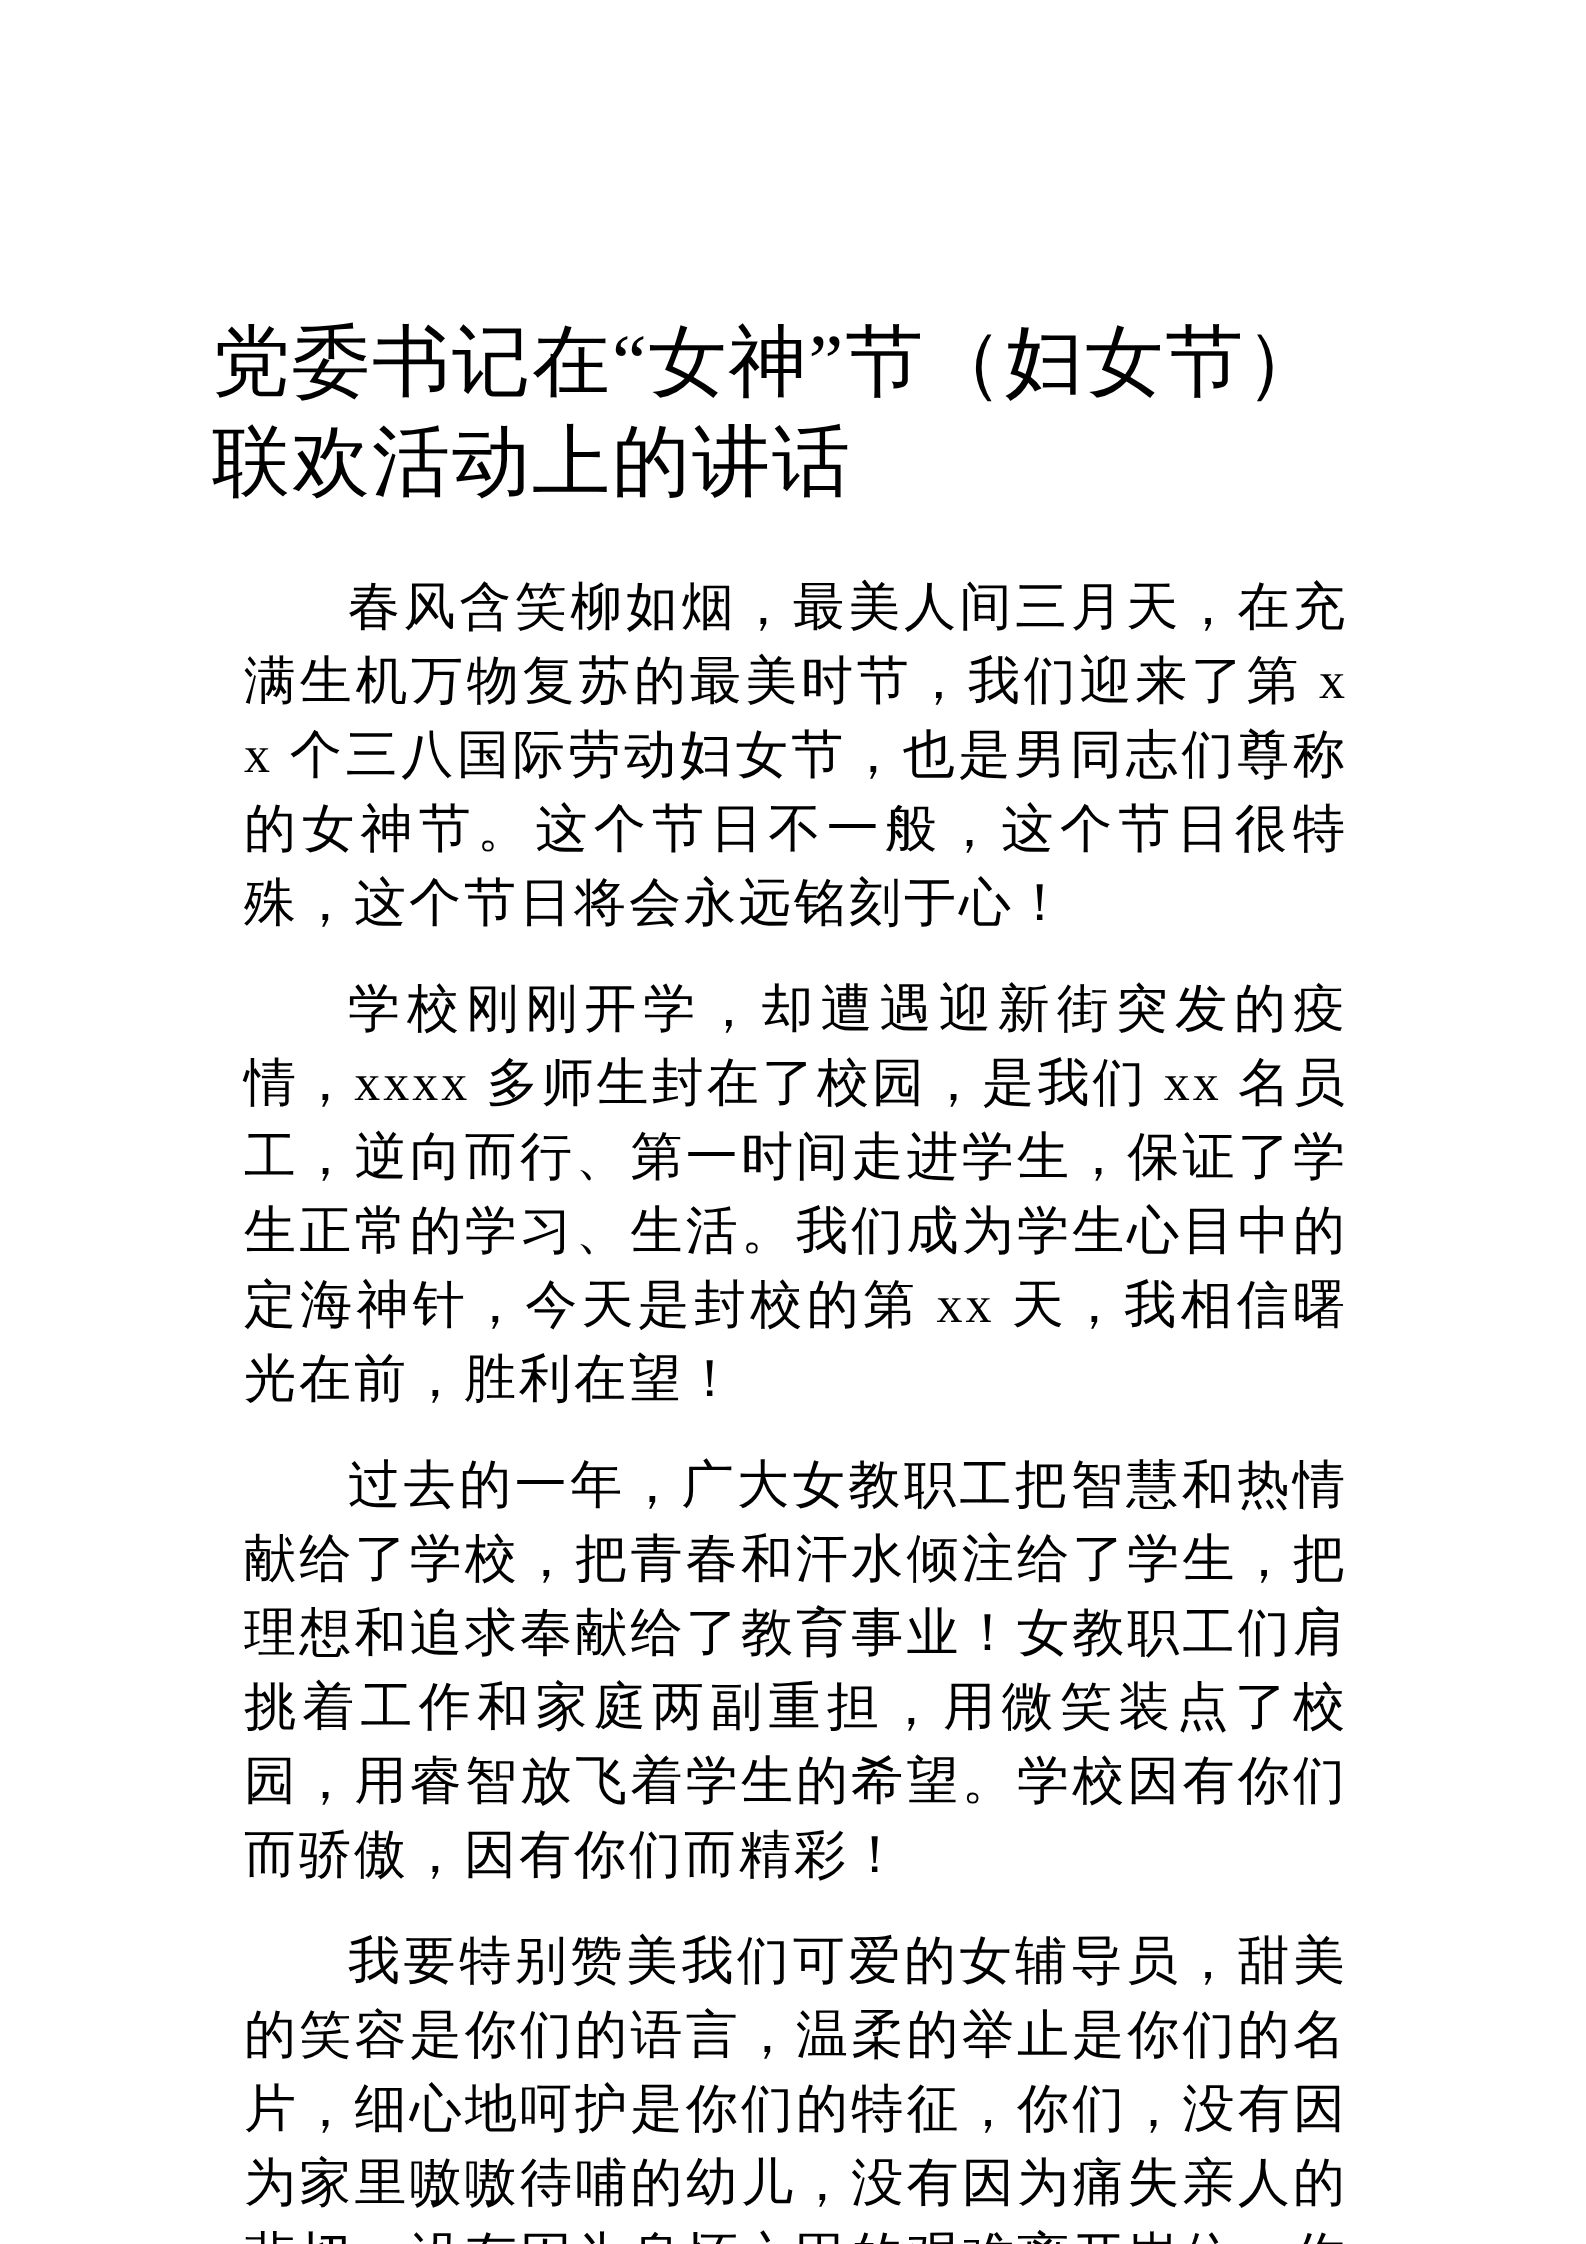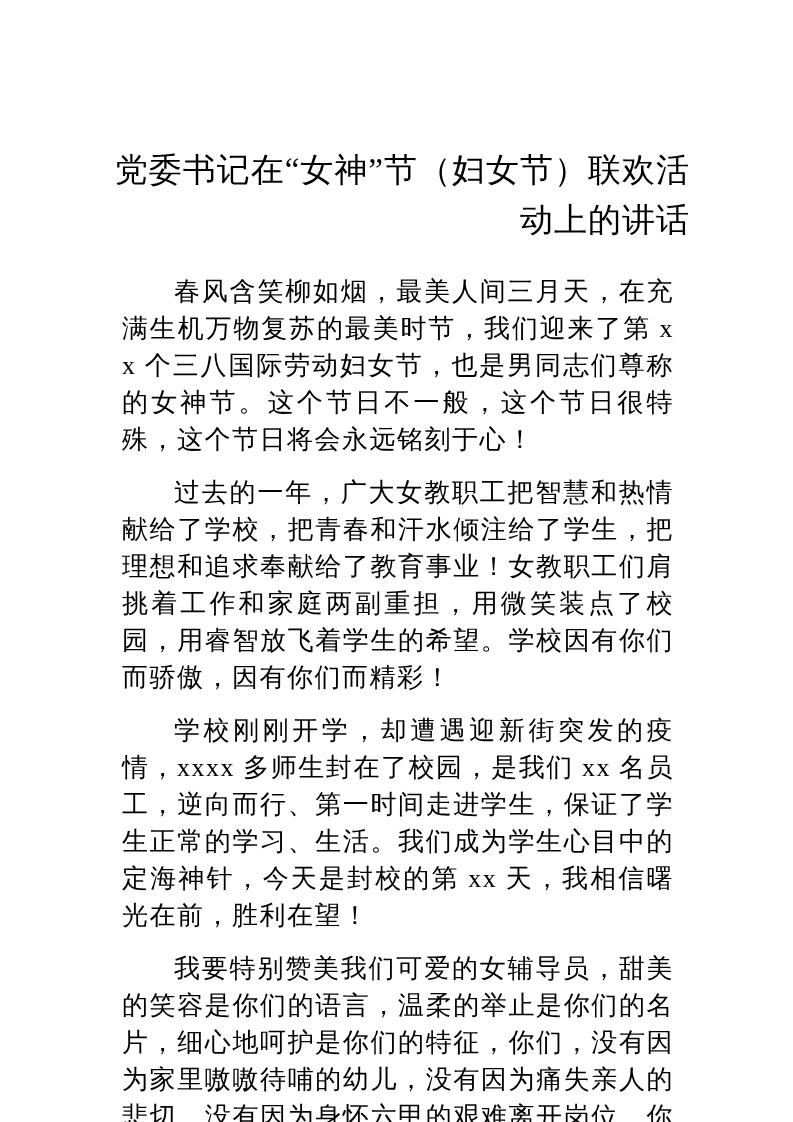--- a/index.html
+++ b/index.html
@@ -12,40 +12,40 @@
     box-sizing: border-box;
     width: 793px;
     height: 1122px;
     background: #ffffff;
     padding: 141px 103px 0 106px;
     overflow: hidden;
     font-family: "Liberation Serif", "DejaVu Serif", serif;
     color: #000000;
   }
   .doc-title {
-    margin: 4px 0 28px 0;
-    font-size: 33px;
+    margin: 16px 0 28px 0;
+    font-size: 39px;
     font-weight: 400;
     line-height: 50px;
-    text-align: right;
+    text-align: left;
     letter-spacing: 1px;
   }
   .doc-paragraph {
     margin: 16px;
     font-size: 26px;
     line-height: 37px;
     text-align: justify;
     text-justify: inter-character;
     text-indent: 2em;
     letter-spacing: 1.5px;
     word-break: break-all;
   }
 </style>
 </head>
 <body>
 
 <div class="page">
   <h1 class="doc-title">党委书记在“女神”节（妇女节）联欢活动上的讲话</h1>
   <p class="doc-paragraph">春风含笑柳如烟，最美人间三月天，在充满生机万物复苏的最美时节，我们迎来了第 xx 个三八国际劳动妇女节，也是男同志们尊称的女神节。这个节日不一般，这个节日很特殊，这个节日将会永远铭刻于心！</p>
+  <p class="doc-paragraph">学校刚刚开学，却遭遇迎新街突发的疫情，xxxx 多师生封在了校园，是我们 xx 名员工，逆向而行、第一时间走进学生，保证了学生正常的学习、生活。我们成为学生心目中的定海神针，今天是封校的第 xx 天，我相信曙光在前，胜利在望！</p>
   <p class="doc-paragraph">过去的一年，广大女教职工把智慧和热情献给了学校，把青春和汗水倾注给了学生，把理想和追求奉献给了教育事业！女教职工们肩挑着工作和家庭两副重担，用微笑装点了校园，用睿智放飞着学生的希望。学校因有你们而骄傲，因有你们而精彩！</p>
-  <p class="doc-paragraph">学校刚刚开学，却遭遇迎新街突发的疫情，xxxx 多师生封在了校园，是我们 xx 名员工，逆向而行、第一时间走进学生，保证了学生正常的学习、生活。我们成为学生心目中的定海神针，今天是封校的第 xx 天，我相信曙光在前，胜利在望！</p>
   <p class="doc-paragraph">我要特别赞美我们可爱的女辅导员，甜美的笑容是你们的语言，温柔的举止是你们的名片，细心地呵护是你们的特征，你们，没有因为家里嗷嗷待哺的幼儿，没有因为痛失亲人的悲切，没有因为身怀六甲的艰难离开岗位，你们把蓄积心里的大爱，毫无保留地奉献给我们的金元宝，从早上教学楼前迎接学生，到晚上去宿舍看望学生，从走进食堂关照学</p>
 </div>
 
 </body></html>

